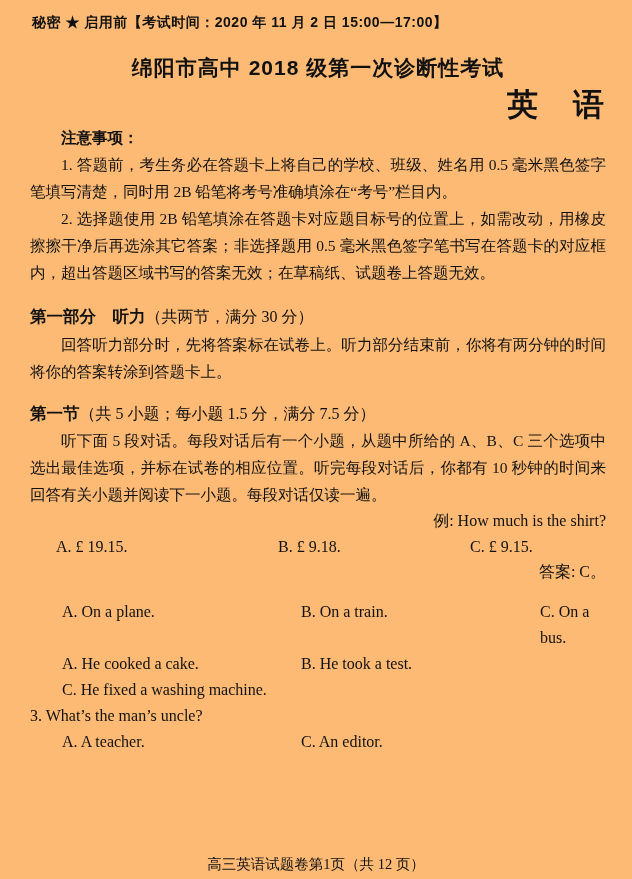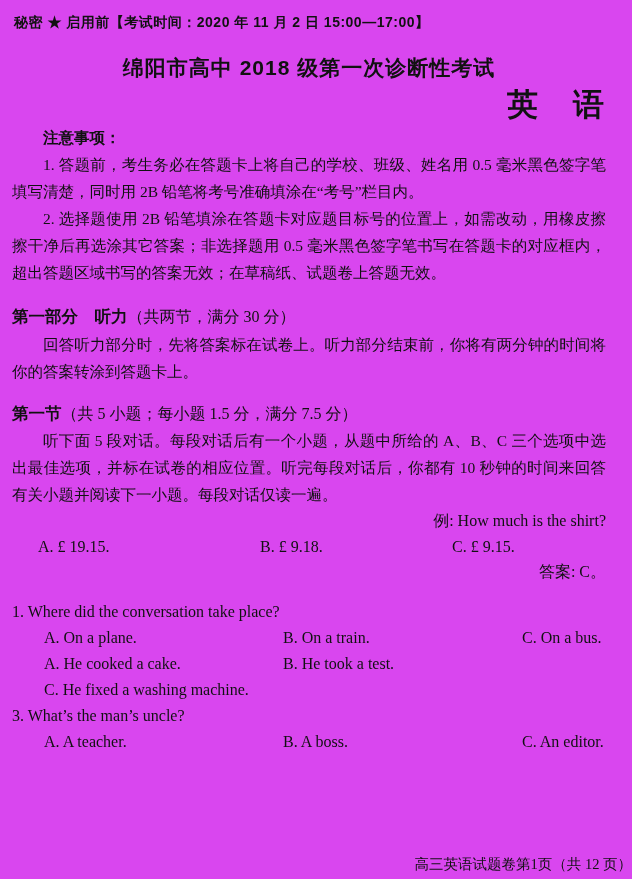--- a/index.html
+++ b/index.html
@@ -1,23 +1,23 @@
 <!DOCTYPE html>
 <html><head>
 <meta charset="utf-8">
 <style>
   html,body{margin:0;padding:0;background:#e8e8e6;}
   .page{
     position:relative;
     width:632px;height:879px;
     margin:0 auto;
-    background:#d946ef;
+    background:#fdba74;
     color:#111111;
     box-sizing:border-box;
-    padding:12px 26px 0 12px;
+    padding:12px 26px 0 30px;
     overflow:hidden;
     font-family:"Liberation Serif", serif;
   }
   .hdr{
     font-family:"Liberation Sans", sans-serif;
     font-weight:bold;
     font-size:14px;
     line-height:20px;
     margin-left:2px;
     letter-spacing:0.5px;
@@ -86,21 +86,21 @@
     margin-top:14px;
     font-size:16px;
     line-height:26px;
   }
   .q-stem{}
   .q-optline{padding-left:32px;}
   .footer{
     position:absolute;
     left:0;right:0;
     bottom:6px;
-    text-align:right;
+    text-align:center;
     font-size:14.5px;
     line-height:18px;
   }
 </style>
 </head>
 <body>
 
 <div class="page">
 
   <div class="hdr">秘密 ★ 启用前【考试时间：2020 年 11 月 2 日 15:00—17:00】</div>
@@ -130,37 +130,35 @@
     <div class="opt-row ex">
       <span class="o1">A. £ 19.15.</span>
       <span class="o2">B. £ 9.18.</span>
       <span class="o3">C. £ 9.15.</span>
     </div>
     <div class="ex-line">答案: C。</div>
   </div>
 
   <div class="questions">
 
-    <div class="q-stem">1. Where did the conversation take place?</div>
     <div class="opt-row q">
       <span class="o1">A. On a plane.</span>
       <span class="o2">B. On a train.</span>
       <span class="o3">C. On a bus.</span>
     </div>
 
     <div class="opt-row q">
       <span class="o1">A. He cooked a cake.</span>
       <span class="o2">B. He took a test.</span>
     </div>
     <div class="q-optline">C. He fixed a washing machine.</div>
 
     <div class="q-stem">3. What’s the man’s uncle?</div>
     <div class="opt-row q">
       <span class="o1">A. A teacher.</span>
-      <span class="o2">B. A boss.</span>
       <span class="o3">C. An editor.</span>
     </div>
 
   </div>
 
   <div class="footer">高三英语试题卷第1页（共 12 页）</div>
 
 </div>
 
 </body></html>

